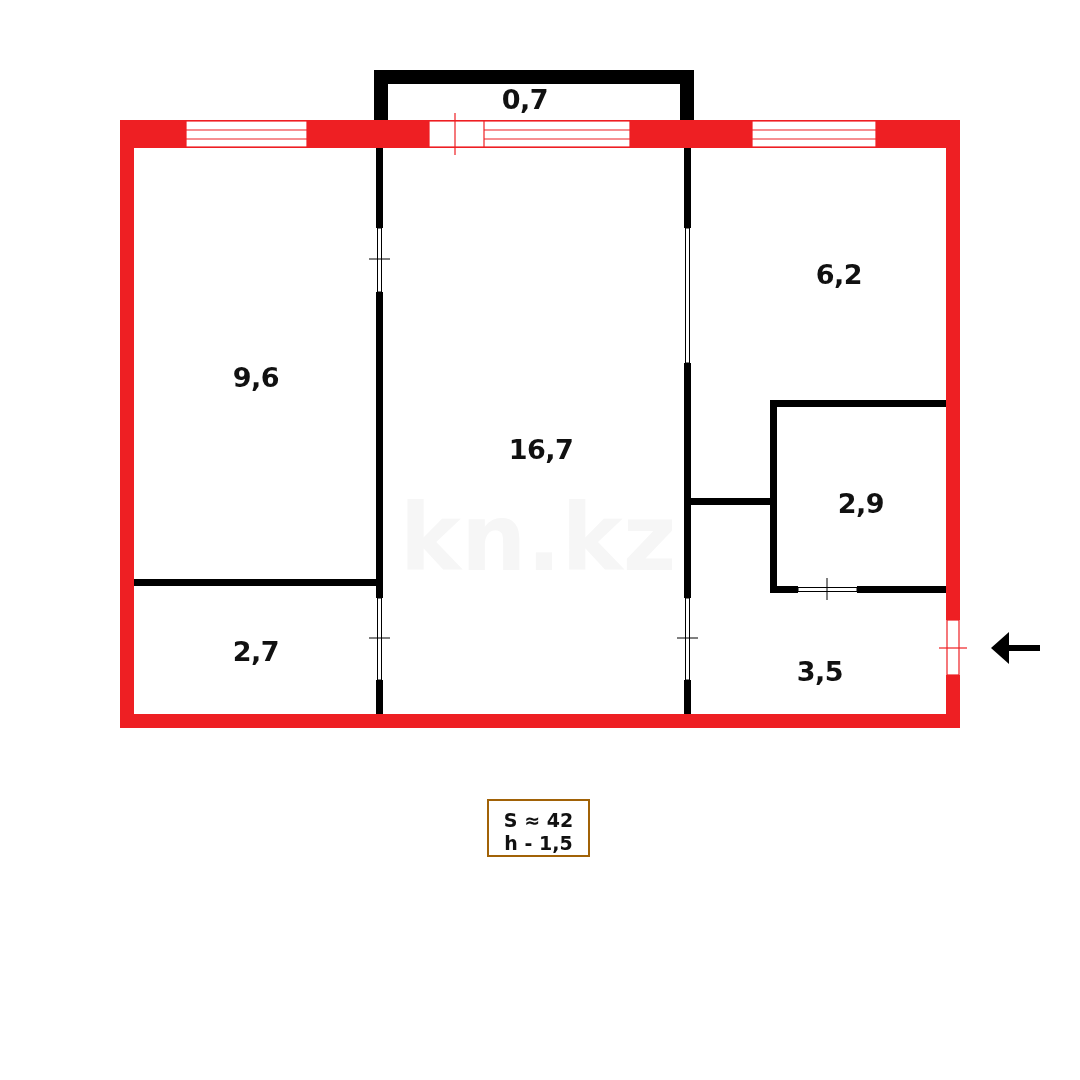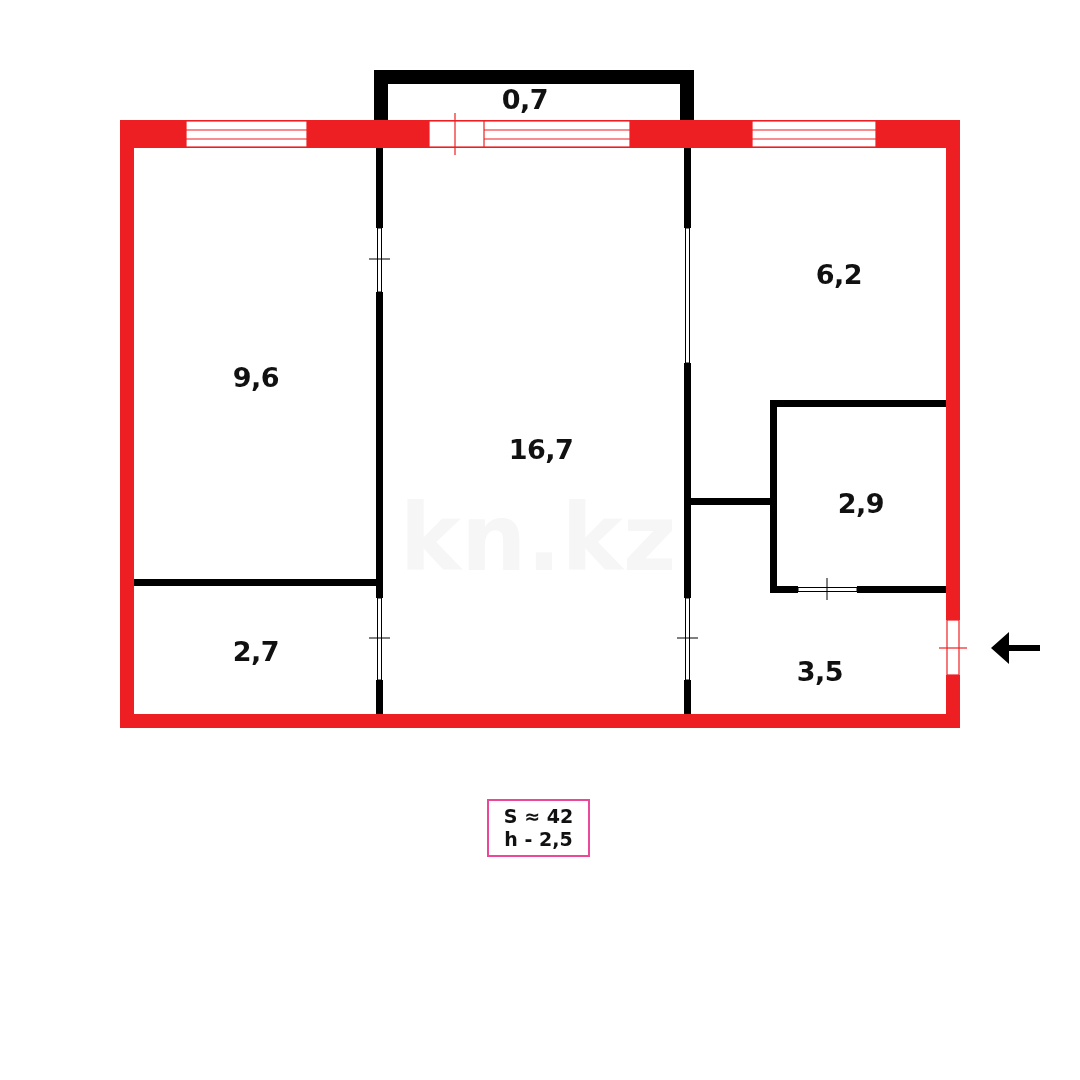--- a/index.html
+++ b/index.html
@@ -1,20 +1,20 @@
 <!DOCTYPE html>
 <html><head>
 <meta charset="utf-8">
 <style>
   html, body { margin: 0; padding: 0; background: #ffffff; }
   body { width: 1080px; height: 1080px; position: relative; overflow: hidden; font-family: "DejaVu Sans", sans-serif; }
   #plan { position: absolute; left: 0; top: 0; width: 1080px; height: 1080px; }
   .room-label { font-family: "DejaVu Sans", sans-serif; font-weight: bold; font-size: 27px; fill: #111111; text-anchor: middle; dominant-baseline: middle; letter-spacing: -0.5px; }
   .watermark { font-family: "DejaVu Sans", sans-serif; font-weight: bold; font-size: 92px; fill: #f6f6f6; text-anchor: middle; dominant-baseline: middle; }
-  .info-box { position: absolute; left: 487px; top: 799px; width: 103px; height: 58px; border: 2px solid #ec4899; box-sizing: border-box; background: #fff; display: flex; flex-direction: column; align-items: center; justify-content: center; }
+  .info-box { position: absolute; left: 487px; top: 799px; width: 103px; height: 58px; border: 2px solid #a16207; box-sizing: border-box; background: #fff; display: flex; flex-direction: column; align-items: center; justify-content: flex-end; }
   .info-line { font-family: "DejaVu Sans", sans-serif; font-weight: bold; font-size: 19px; line-height: 23px; color: #111; white-space: nowrap; }
 </style>
 </head>
 <body>
 
 <svg id="plan" viewBox="0 0 1080 1080" xmlns="http://www.w3.org/2000/svg">
 
   <text class="watermark" x="538" y="545">kn.kz</text>
 
   <g>
@@ -112,14 +112,14 @@
   <text class="room-label" x="256" y="379">9,6</text>
   <text class="room-label" x="541" y="451">16,7</text>
   <text class="room-label" x="839" y="276">6,2</text>
   <text class="room-label" x="861" y="505">2,9</text>
   <text class="room-label" x="256" y="653">2,7</text>
   <text class="room-label" x="820" y="673">3,5</text>
 </svg>
 
 <div class="info-box">
   <div class="info-line">S ≈ 42</div>
-  <div class="info-line">h - 2,5</div>
+  <div class="info-line">h - 1,5</div>
 </div>
 
 </body></html>

